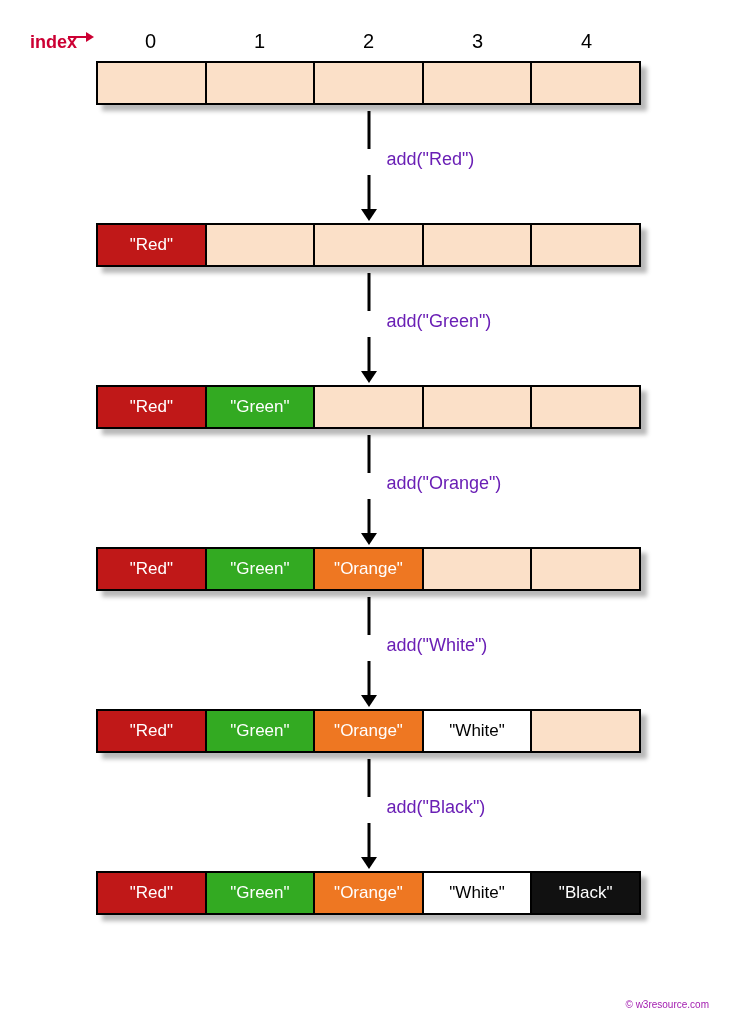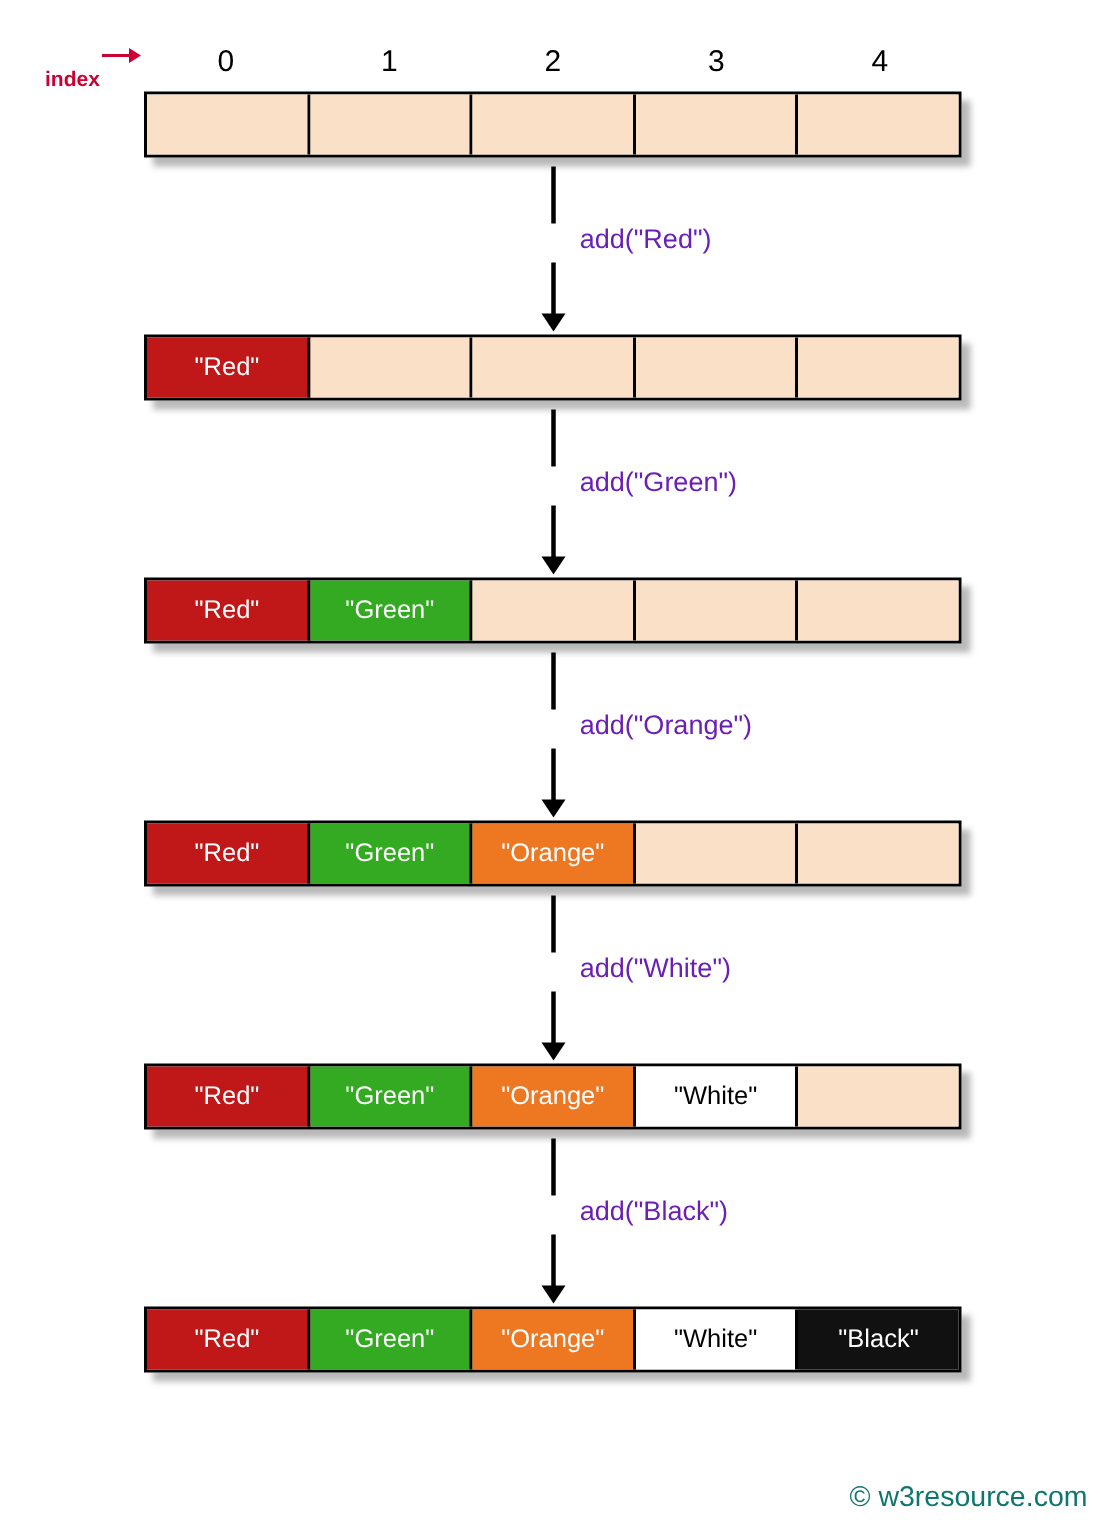--- a/index.html
+++ b/index.html
@@ -10,23 +10,23 @@
     font-family: Arial, Helvetica, sans-serif;
     position: relative;
     overflow: hidden;
   }
   .diagram {
     position: relative;
     padding: 30px 60px 20px 80px;
   }
   .index-label {
     position: absolute;
-    top: 44px;
+    top: 32px;
     left: 30px;
-    font-size: 14px;
+    font-size: 18px;
     font-weight: bold;
     color: #cc0033;
     text-align: right;
   }
   .index-arrow {
     position: absolute;
     top: 36px;
     left: 68px;
     height: 2px;
     width: 24px;
@@ -133,23 +133,23 @@
     top: 104px;
     transform: translateX(-50%);
     width: 0; height: 0;
     border-left: 8px solid transparent;
     border-right: 8px solid transparent;
     border-top: 12px solid #000;
   }
   .credit {
     position: absolute;
     bottom: 10px;
-    right: 12px;
-    font-size: 19px;
-    color: #0f766e;
+    right: 28px;
+    font-size: 10px;
+    color: #a21caf;
   }
 </style>
 </head>
 <body>
 
 <div class="diagram">
 
   <div class="index-label">index</div>
   <div class="index-arrow"></div>
 

